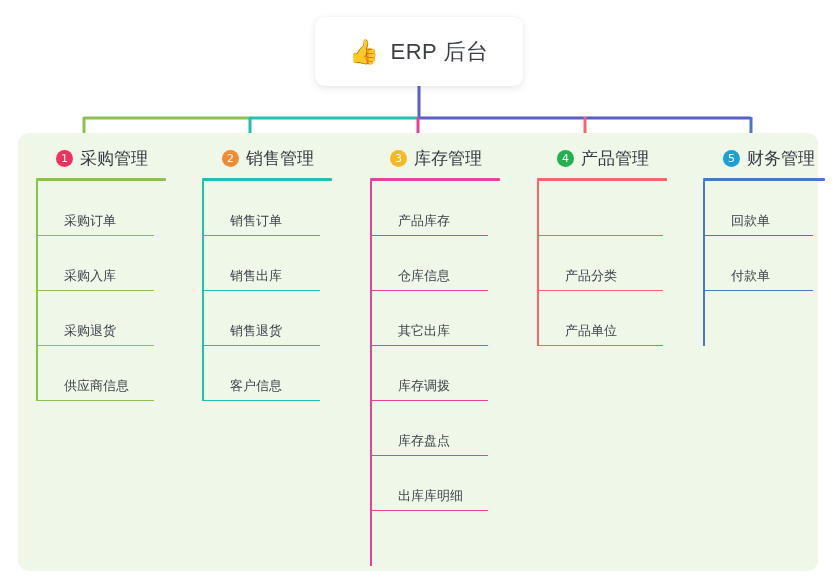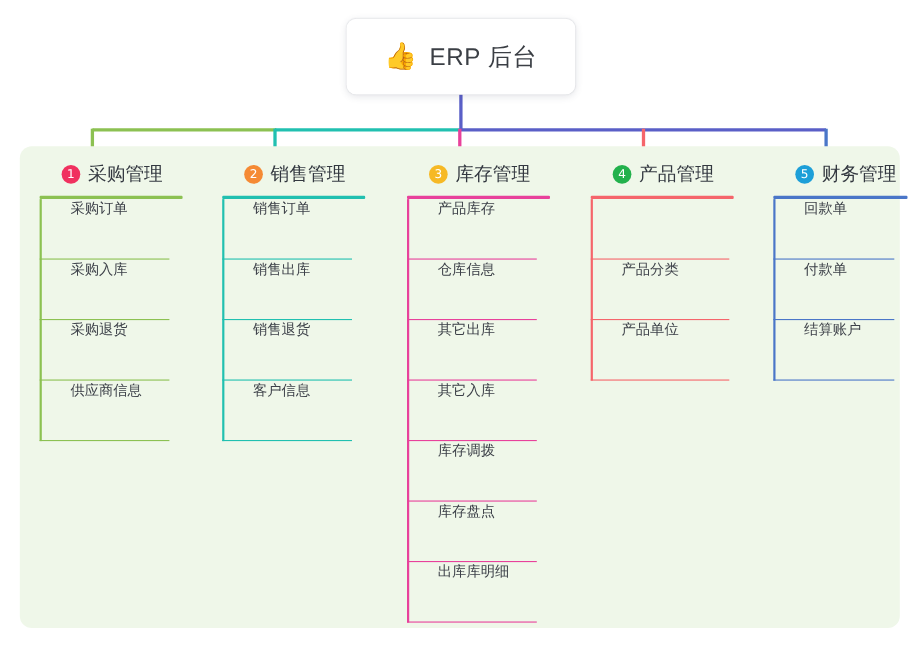--- a/index.html
+++ b/index.html
@@ -111,21 +111,21 @@
     position: absolute;
     left: 0;
     top: 0;
     width: 2px;
   }
   .leaf {
     position: relative;
     height: 55px;
     box-sizing: border-box;
     display: flex;
-    align-items: flex-start;
+    align-items: flex-end;
   }
   .leaf-label {
     font-size: 13px;
     color: #3d4149;
     white-space: nowrap;
     padding-left: 28px;
     padding-bottom: 6px;
   }
   .leaf-rule {
     position: absolute;
@@ -230,24 +230,20 @@
         </div>
         <div class="leaf">
           <span class="leaf-label">仓库信息</span>
           <div class="leaf-rule" style="background: rgb(232, 65, 155); width: 118px;"></div>
         </div>
         <div class="leaf">
           <span class="leaf-label">其它出库</span>
           <div class="leaf-rule" style="background: rgb(232, 65, 155); width: 118px;"></div>
         </div>
         <div class="leaf">
-          <span class="leaf-label">其它入库</span>
-          <div class="leaf-rule" style="background: rgb(232, 65, 155); width: 118px;"></div>
-        </div>
-        <div class="leaf">
           <span class="leaf-label">库存调拨</span>
           <div class="leaf-rule" style="background: rgb(232, 65, 155); width: 118px;"></div>
         </div>
         <div class="leaf">
           <span class="leaf-label">库存盘点</span>
           <div class="leaf-rule" style="background: rgb(232, 65, 155); width: 118px;"></div>
         </div>
         <div class="leaf">
           <span class="leaf-label">出库库明细</span>
           <div class="leaf-rule" style="background: rgb(232, 65, 155); width: 118px;"></div>
@@ -284,19 +280,15 @@
       <div class="leaves">
         <div class="spine" style="background: rgb(74, 118, 200); height: 165px;"></div>
         <div class="leaf">
           <span class="leaf-label">回款单</span>
           <div class="leaf-rule" style="background: rgb(74, 118, 200); width: 110px;"></div>
         </div>
         <div class="leaf">
           <span class="leaf-label">付款单</span>
           <div class="leaf-rule" style="background: rgb(74, 118, 200); width: 110px;"></div>
         </div>
-        <div class="leaf">
-          <span class="leaf-label">结算账户</span>
-          <div class="leaf-rule" style="background: rgb(74, 118, 200); width: 110px;"></div>
-        </div>
       </div>
     </div>
   </div>
 
 </body></html>

